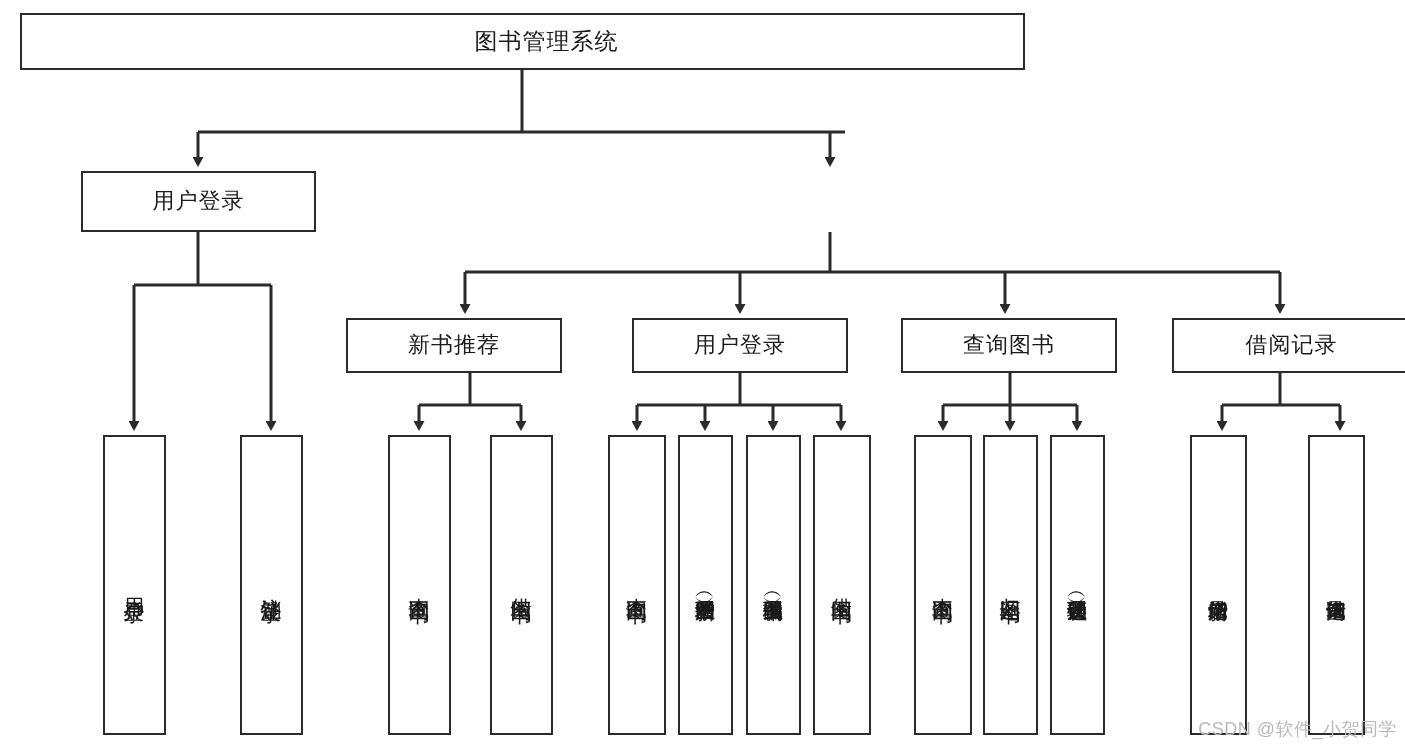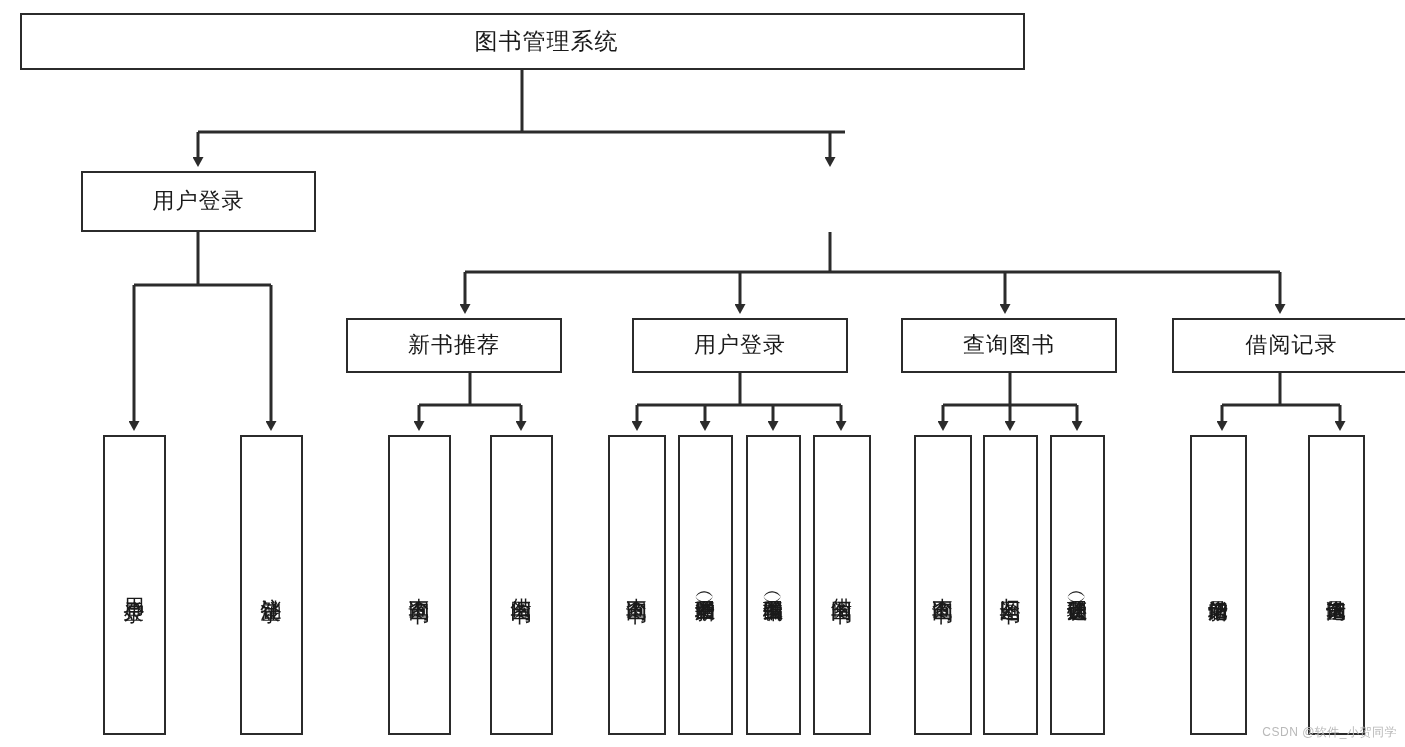--- a/index.html
+++ b/index.html
@@ -49,21 +49,21 @@
     padding: 4px 0;
     white-space: nowrap;
   }
   .node-title {
     font-size: 23px;
   }
   .watermark {
     position: absolute;
     right: 8px;
     bottom: 6px;
-    font-size: 12px;
+    font-size: 18px;
     color: #b9b9b9;
     letter-spacing: 0.5px;
     z-index: 5;
     white-space: nowrap;
   }
 </style>
 </head>
 <body>
 
 <div id="canvas">

